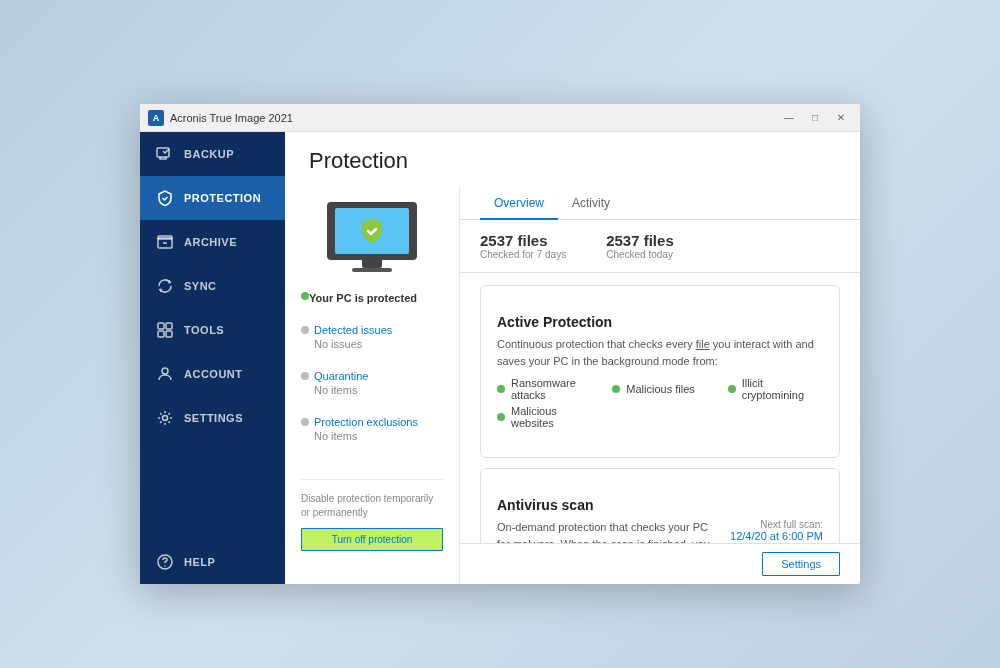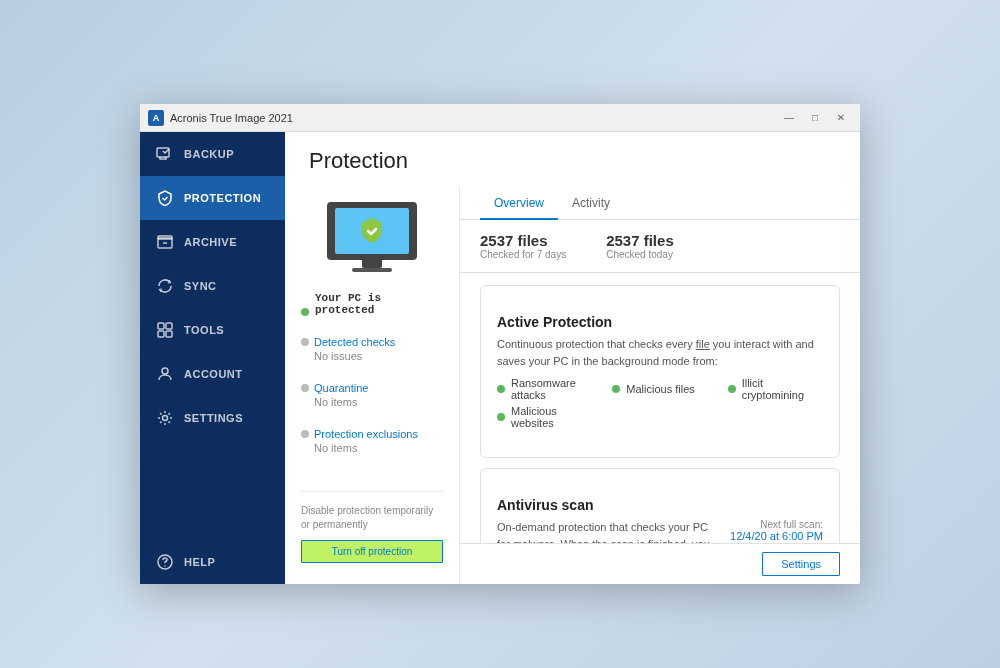--- a/index.html
+++ b/index.html
@@ -199,26 +199,24 @@
     .monitor-base {
       width: 40px;
       height: 4px;
       background: #555;
       margin: 0 auto;
       border-radius: 2px;
     }
 
     .status-protected {
       display: flex;
-      align-items: flex-end;
-      gap: 6px;
+      align-items: flex-start;
       font-size: 11px;
       font-weight: 600;
       color: #333;
-      font-family: Liberation Mono, monospace;
     }
     .dot-green { width: 8px; height: 8px; border-radius: 50%; background: #5cb85c; flex-shrink: 0; }
     .dot-gray { width: 8px; height: 8px; border-radius: 50%; background: #bbb; flex-shrink: 0; }
 
     .status-item { margin-top: 8px; }
     .status-item-title {
       display: flex;
       align-items: center;
       gap: 5px;
       font-size: 11px;
@@ -540,21 +538,21 @@
           </div>
 
           <div class="status-protected">
             <div class="dot-green"></div>
             <span>Your PC is protected</span>
           </div>
 
           <div class="status-item">
             <div class="status-item-title">
               <div class="dot-gray"></div>
-              <span style="color:#0078d4;cursor:pointer;">Detected checks</span>
+              <span style="color:#0078d4;cursor:pointer;">Detected issues</span>
             </div>
             <div class="status-item-value">No issues</div>
           </div>
 
           <div class="status-item">
             <div class="status-item-title">
               <div class="dot-gray"></div>
               <span style="color:#0078d4;cursor:pointer;">Quarantine</span>
             </div>
             <div class="status-item-value">No items</div>

